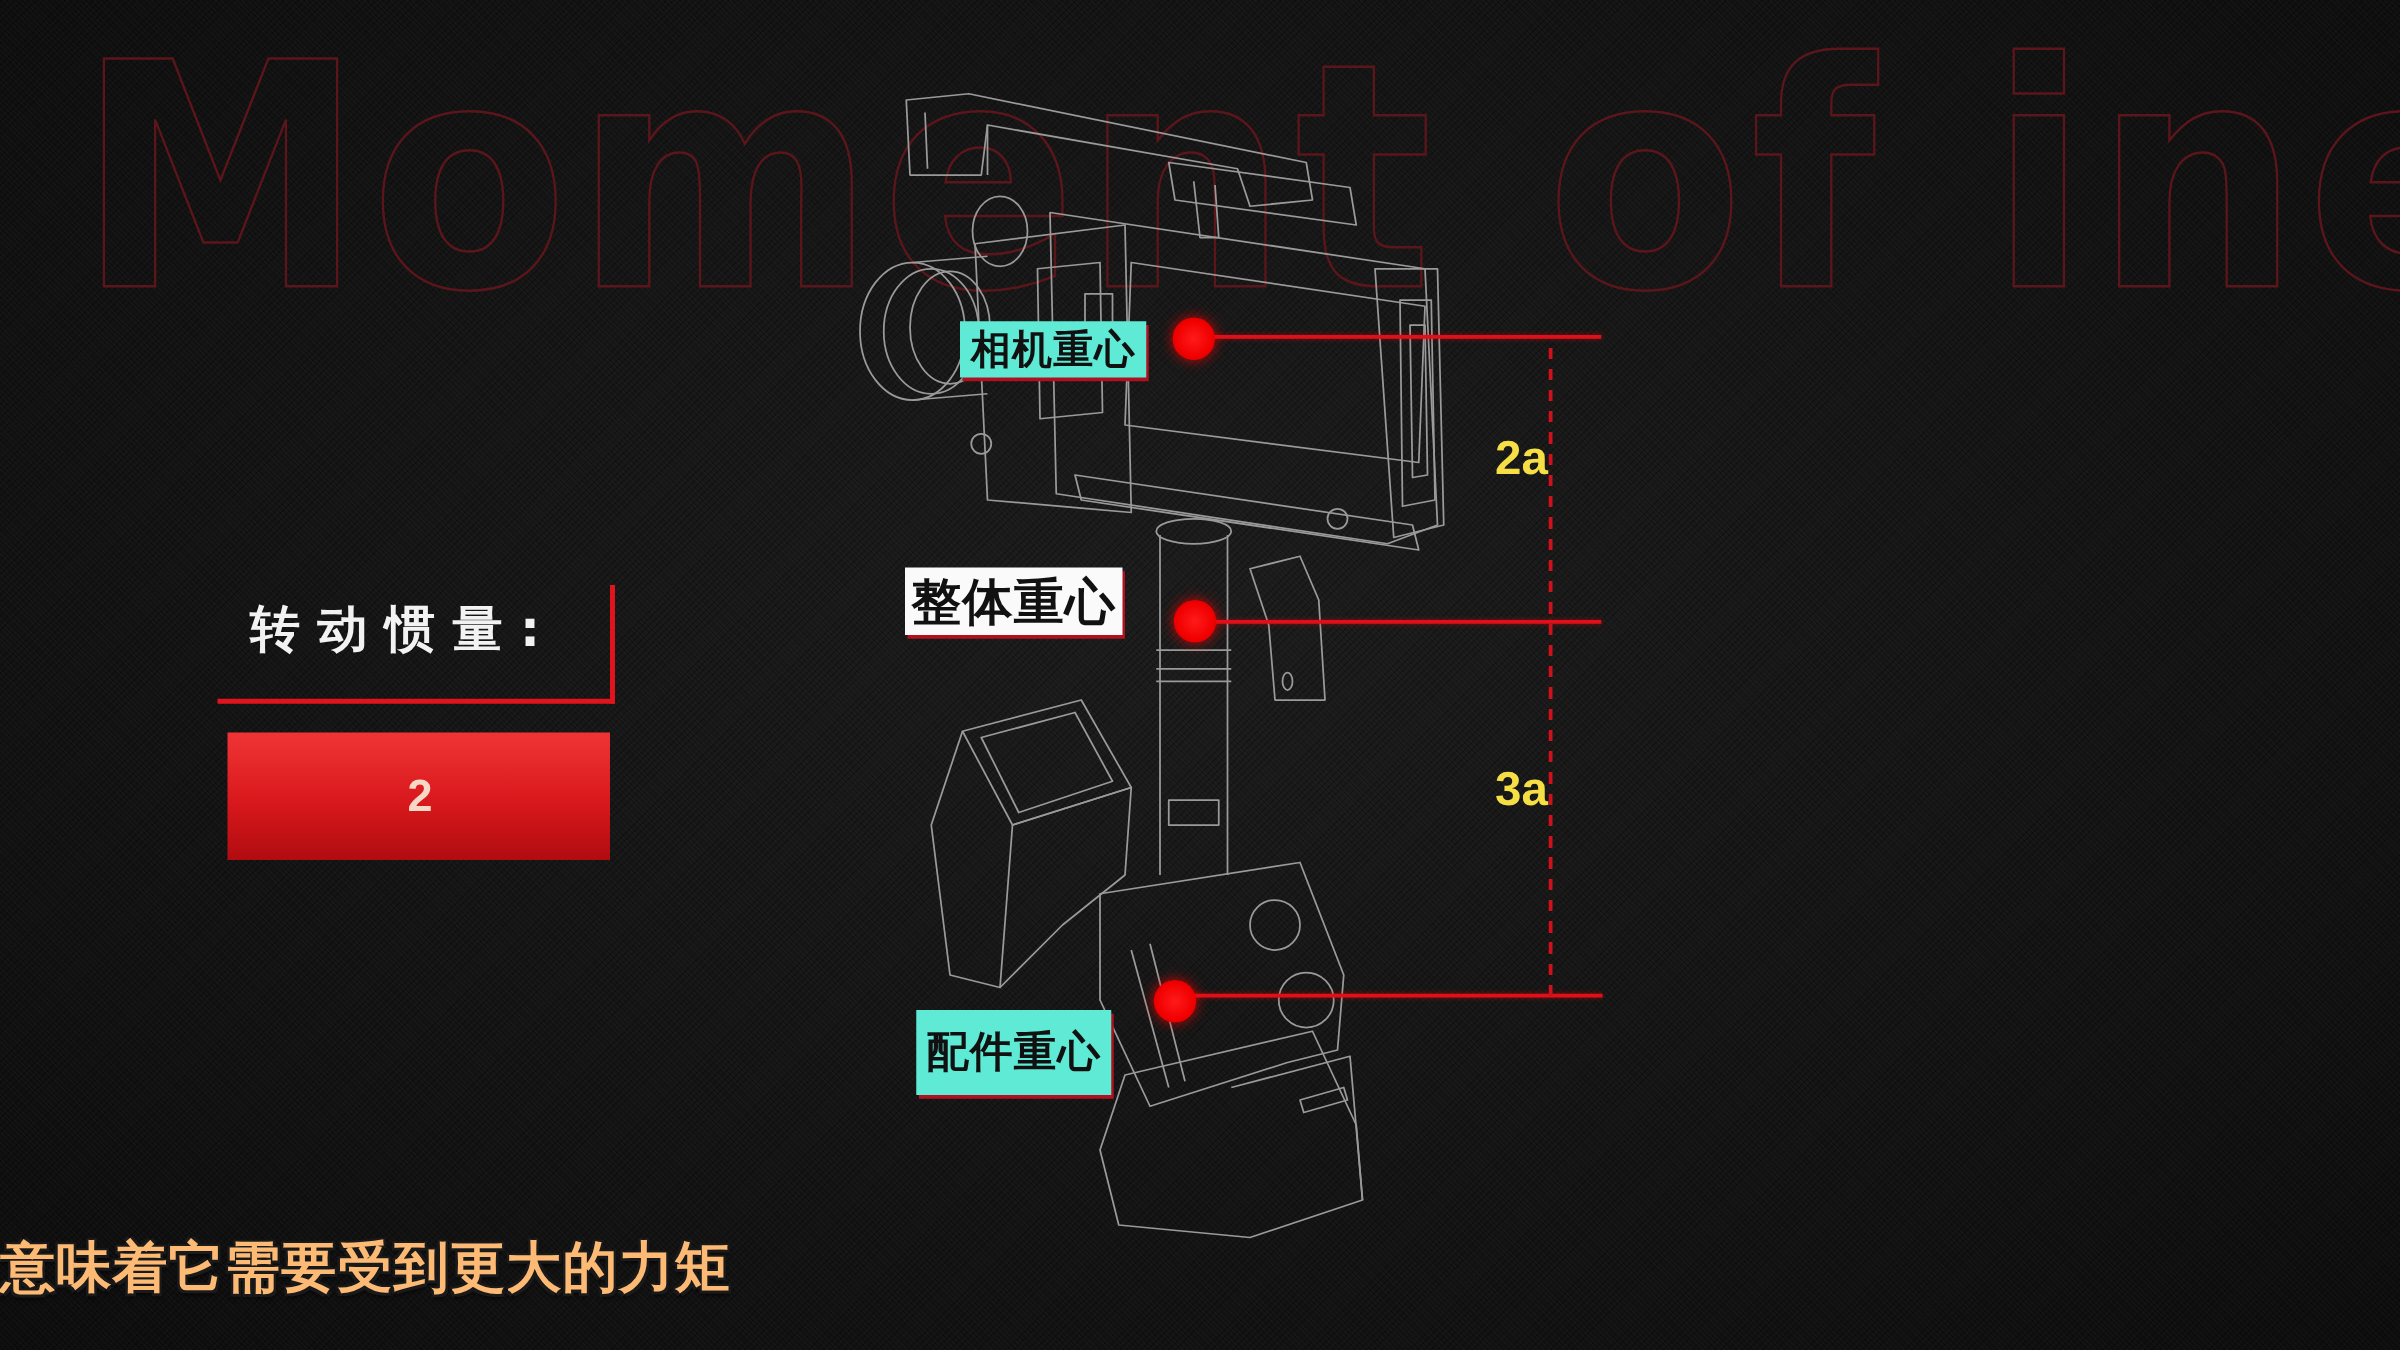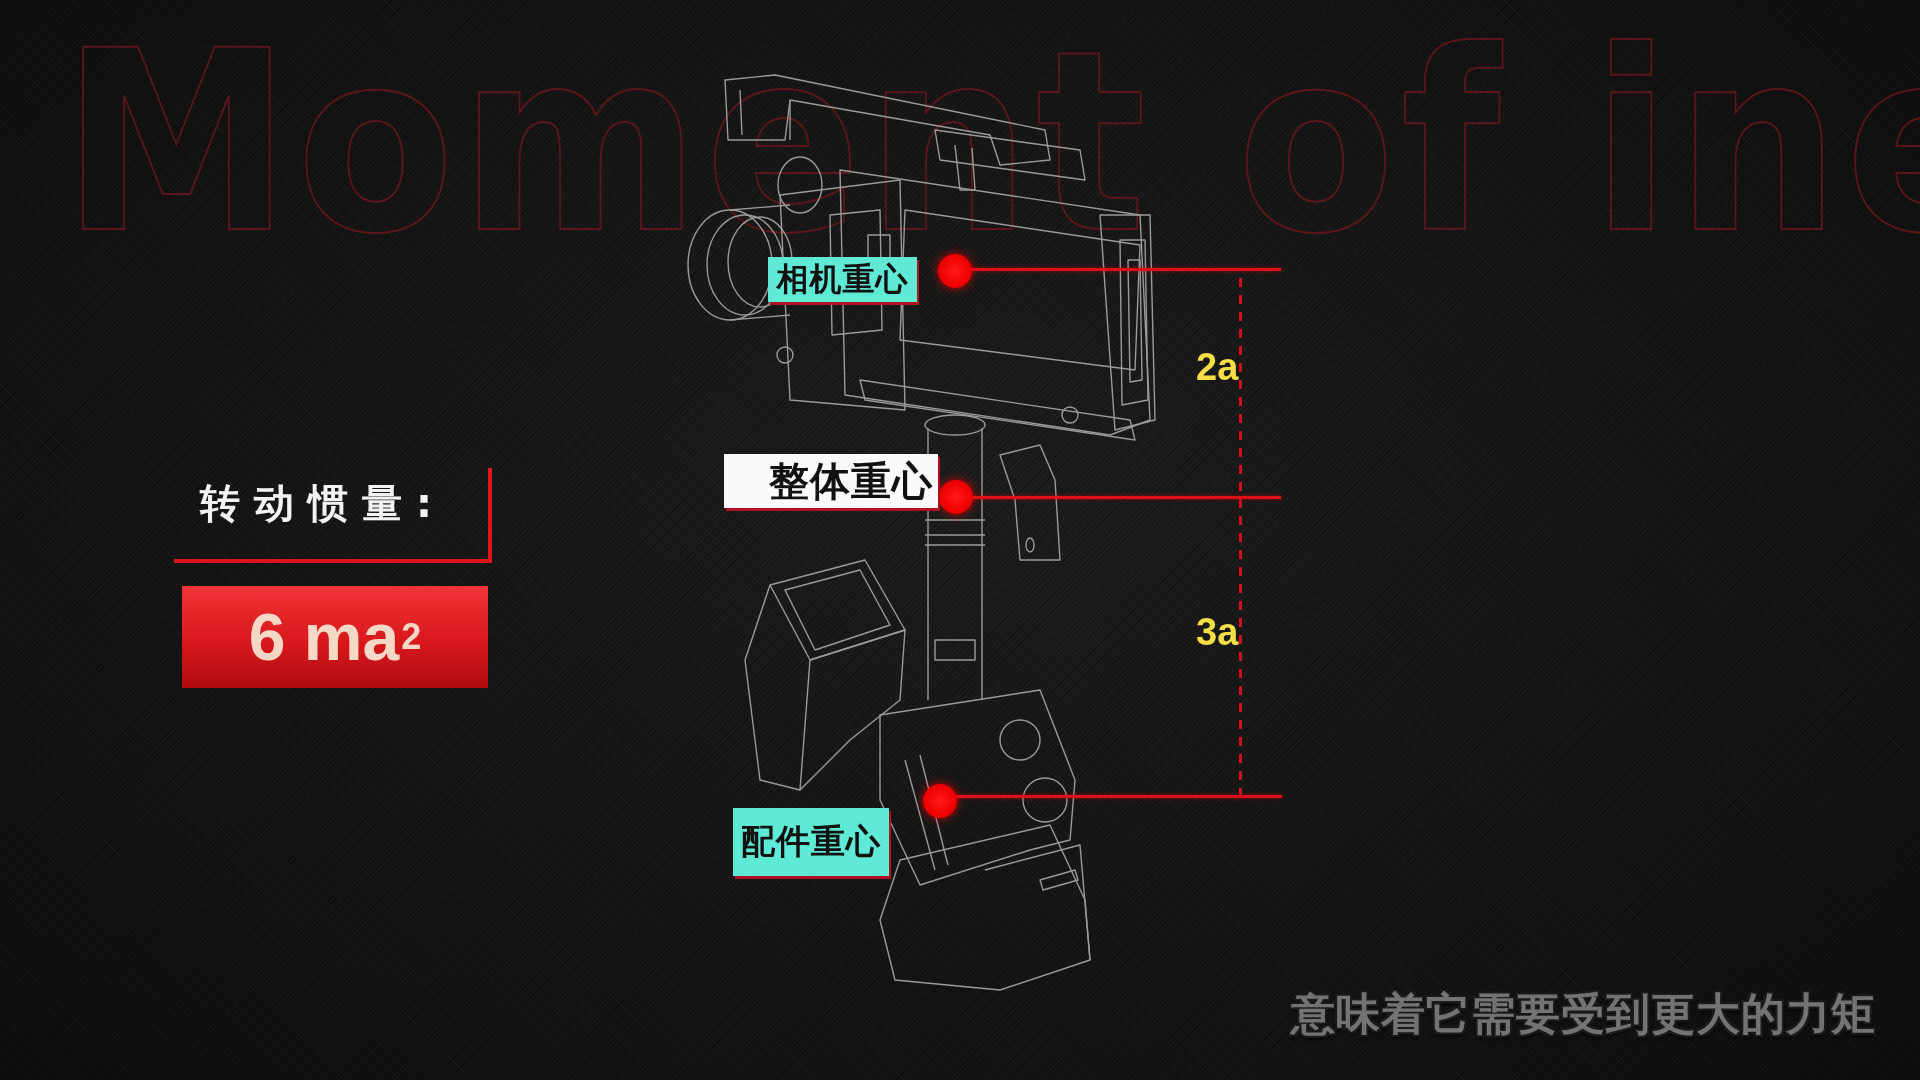--- a/index.html
+++ b/index.html
@@ -54,22 +54,22 @@
   .moi-underline { position: absolute; left: 174px; top: 559px; width: 318px; height: 4px; background: #e0141c; }
   .moi-vline { position: absolute; left: 488px; top: 468px; width: 4px; height: 95px; background: #e0141c; }
   .moi-box {
     position: absolute; left: 182px; top: 586px; width: 306px; height: 102px;
     background: linear-gradient(to bottom, #f03436 0%, #d8181c 55%, #b00c10 100%);
     display: flex; align-items: center; justify-content: center;
     color: #f7d8c6; font-family: "Liberation Sans", sans-serif; font-size: 66px; font-weight: bold;
   }
   .moi-box sup { font-size: 36px; vertical-align: 28px; margin-left: 2px; }
   .subtitle {
-    position: absolute; left: 0; width: 1876px; top: 985px; text-align: right;
-    color: #737373; font-size: 44px; font-weight: bold; letter-spacing: 1px;
+    position: absolute; left: 0; width: 1876px; top: 985px; text-align: left;
+    color: #fdba74; font-size: 44px; font-weight: bold; letter-spacing: 1px;
     text-shadow: -2px -2px 0 #1a1a1a, 2px -2px 0 #1a1a1a, -2px 2px 0 #1a1a1a, 2px 2px 0 #1a1a1a, 0 3px 4px #000;
   }
 </style>
 </head>
 <body>
 
 <div class="noise"></div>
 
 <div class="bg-title">Moment of inertia</div>
 
@@ -129,31 +129,30 @@
 
 <div class="vdash" style="left:1239px; top:278px; height:520px;"></div>
 
 <div class="dot" style="left:938px; top:254px;"></div>
 <div class="dot" style="left:939px; top:480px;"></div>
 <div class="dot" style="left:923px; top:784px;"></div>
 
 <div class="cg-label" style="left:768px; top:257px; width:149px; height:45px; font-size:32px;">
   <span>相机重心</span>
 </div>
-<div class="cg-label white" style="left:724px; top:454px; width:174px; height:54px; font-size:40px;padding-left:40px;">
+<div class="cg-label white" style="left:724px; top:454px; width:174px; height:54px; font-size:40px;">
   <span>整体重心</span>
 </div>
 <div class="cg-label" style="left:733px; top:808px; width:156px; height:68px; font-size:34px;">
   <span>配件重心</span>
 </div>
 
 <div class="dim" style="left:1196px; top:346px;">2a</div>
 <div class="dim" style="left:1196px; top:611px;">3a</div>
 
 <div class="moi-label">转动惯量:</div>
 <div class="moi-underline"></div>
 <div class="moi-vline"></div>
 <div class="moi-box">
-  <span>6 ma</span>
     <sup>2</sup>
 </div>
 
 <div class="subtitle">意味着它需要受到更大的力矩</div>
 
 </body></html>

